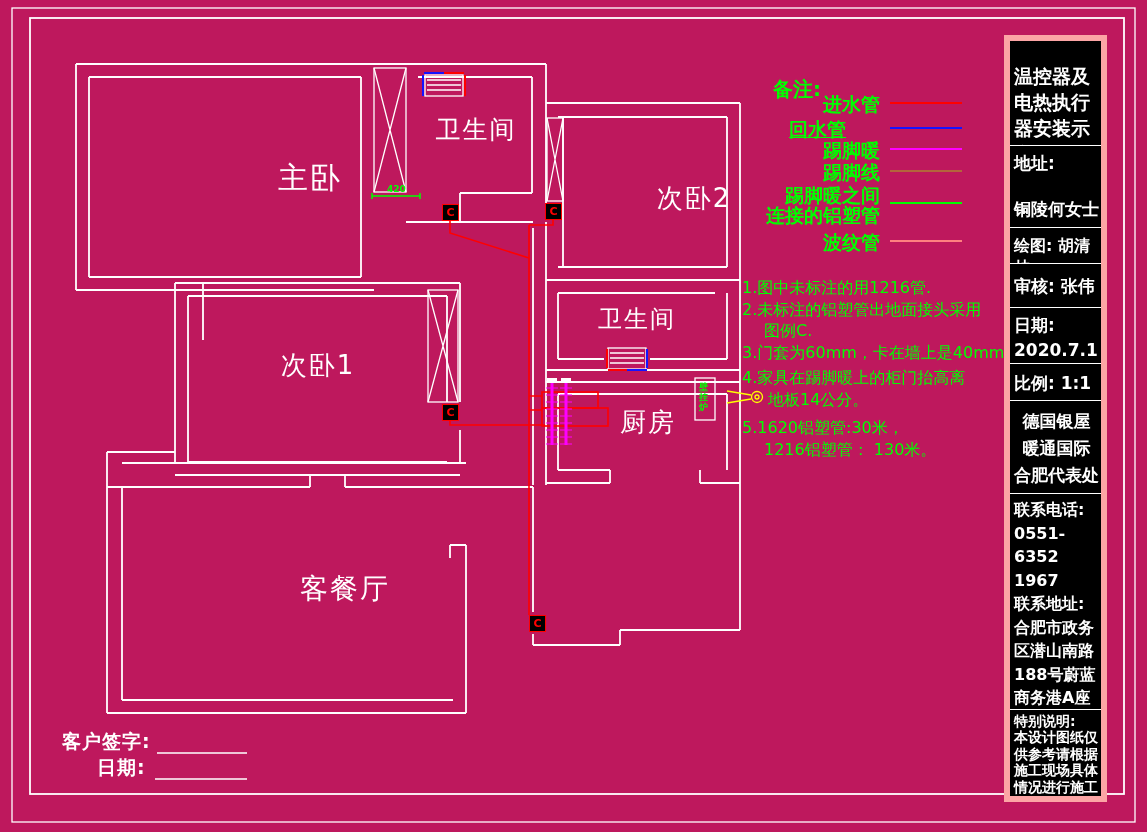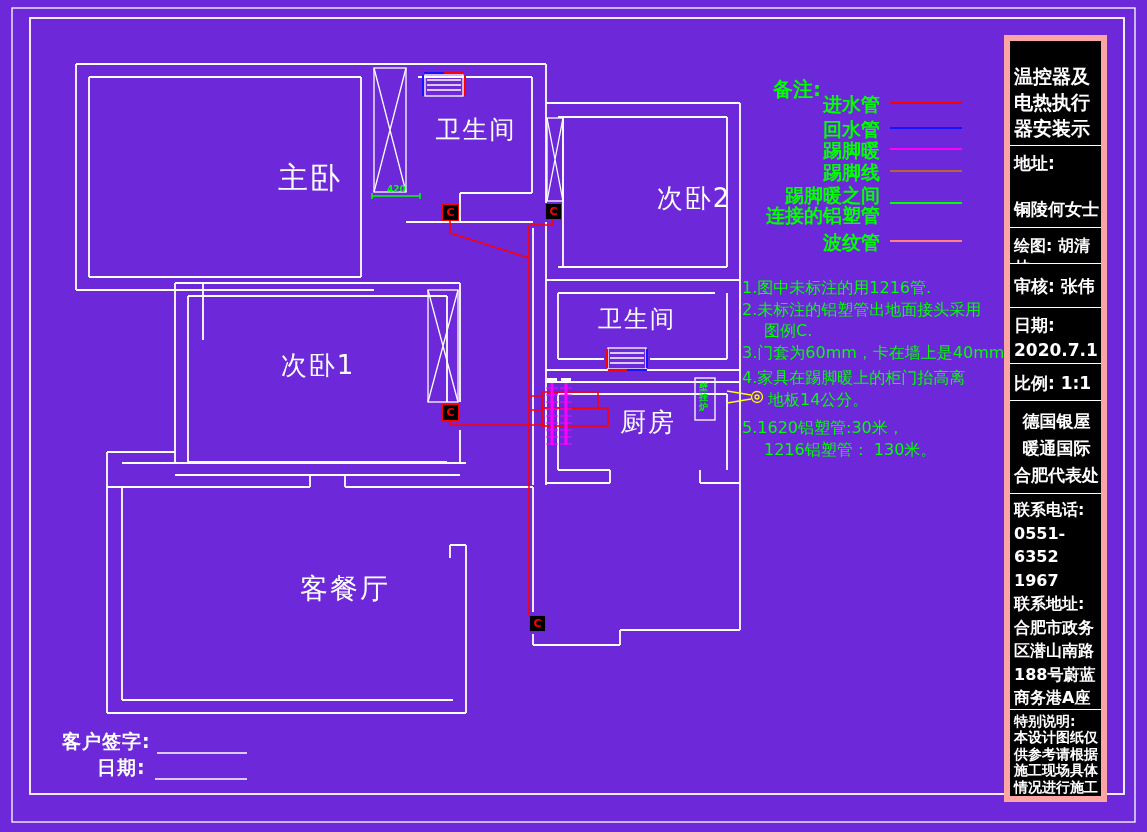--- a/index.html
+++ b/index.html
@@ -1,16 +1,16 @@
 <!DOCTYPE html>
 <html><head>
 <meta charset="utf-8">
 <style>
   html,body{margin:0;padding:0;background:#000;}
-  #page{position:relative;width:1147px;height:832px;background:#6d28d9;overflow:hidden;
+  #page{position:relative;width:1147px;height:832px;background:#be185d;overflow:hidden;
         font-family:"DejaVu Sans","Liberation Sans",sans-serif;}
   #plan-svg{position:absolute;left:0;top:0;}
   .w1{fill:none;stroke:#ffffff;stroke-width:1.3;}
   .w2{fill:none;stroke:#ffffff;stroke-width:1.8;}
   .room-label{position:absolute;color:#fff;font-weight:normal;white-space:nowrap;
               transform:translate(-50%,-50%);letter-spacing:2px;}
   .c-marker{position:absolute;width:15px;height:15px;border:1px solid #ff0000;color:#ff0000;
             font-size:11px;font-weight:bold;text-align:center;line-height:15px;background:#000;}
   .legend-label{position:absolute;color:#00ff00;font-weight:bold;font-size:19px;
                 width:138px;text-align:right;white-space:pre-line;line-height:20px;}
@@ -108,21 +108,21 @@
       <circle cx="757" cy="397" r="2"></circle>
     </g>
 
     <path d="M157,753 H247 M155,779 H247" stroke="#ffffff" stroke-width="1.5" fill="none"></path>
   </svg>
 
   <div id="legend-title">备注:</div>
   <div id="legend-items">
       <div class="legend-label" style="left: 742px; top: 94px;">进水管</div>
       <div class="legend-line" style="left: 890px; top: 102px; background: rgb(255, 0, 0);"></div>
-      <div class="legend-label" style="left: 742px; top: 119px;">回水管</div>
+      <div class="legend-label" style="left: 708px; top: 119px; text-decoration: underline;">回水管</div>
       <div class="legend-line" style="left: 890px; top: 127px; background: rgb(20, 20, 255);"></div>
       <div class="legend-label" style="left: 742px; top: 140px;">踢脚暖</div>
       <div class="legend-line" style="left: 890px; top: 148px; background: rgb(255, 0, 255);"></div>
       <div class="legend-label" style="left: 742px; top: 162px;">踢脚线</div>
       <div class="legend-line" style="left: 890px; top: 170px; background: rgb(180, 100, 60);"></div>
       <div class="legend-label" style="left: 742px; top: 185px;">踢脚暖之间
 连接的铝塑管</div>
       <div class="legend-line" style="left: 890px; top: 202px; background: rgb(0, 255, 0);"></div>
       <div class="legend-label" style="left: 742px; top: 232px;">波纹管</div>
       <div class="legend-line" style="left: 890px; top: 240px; background: rgb(255, 128, 128);"></div>

